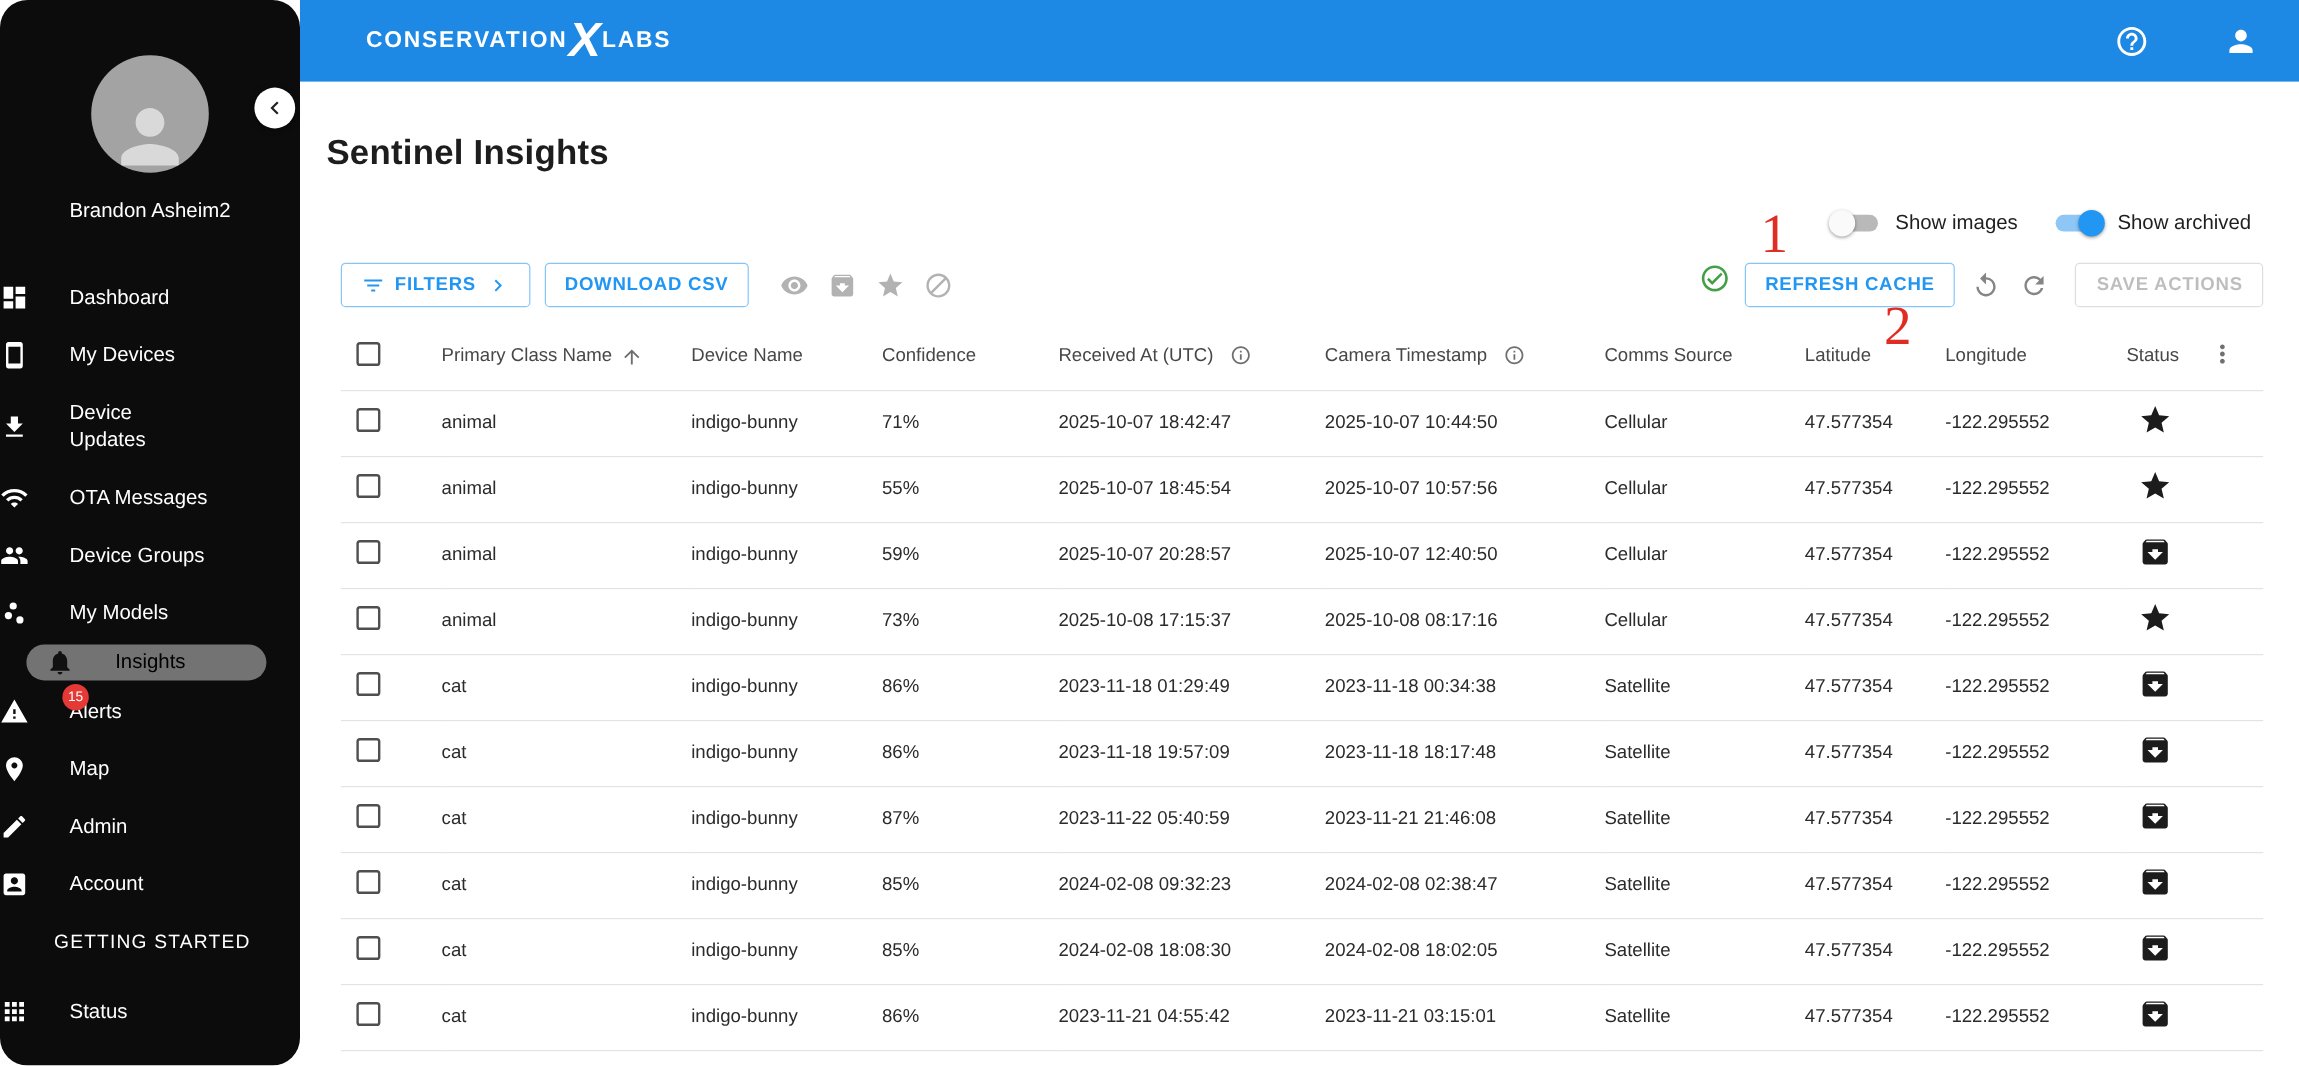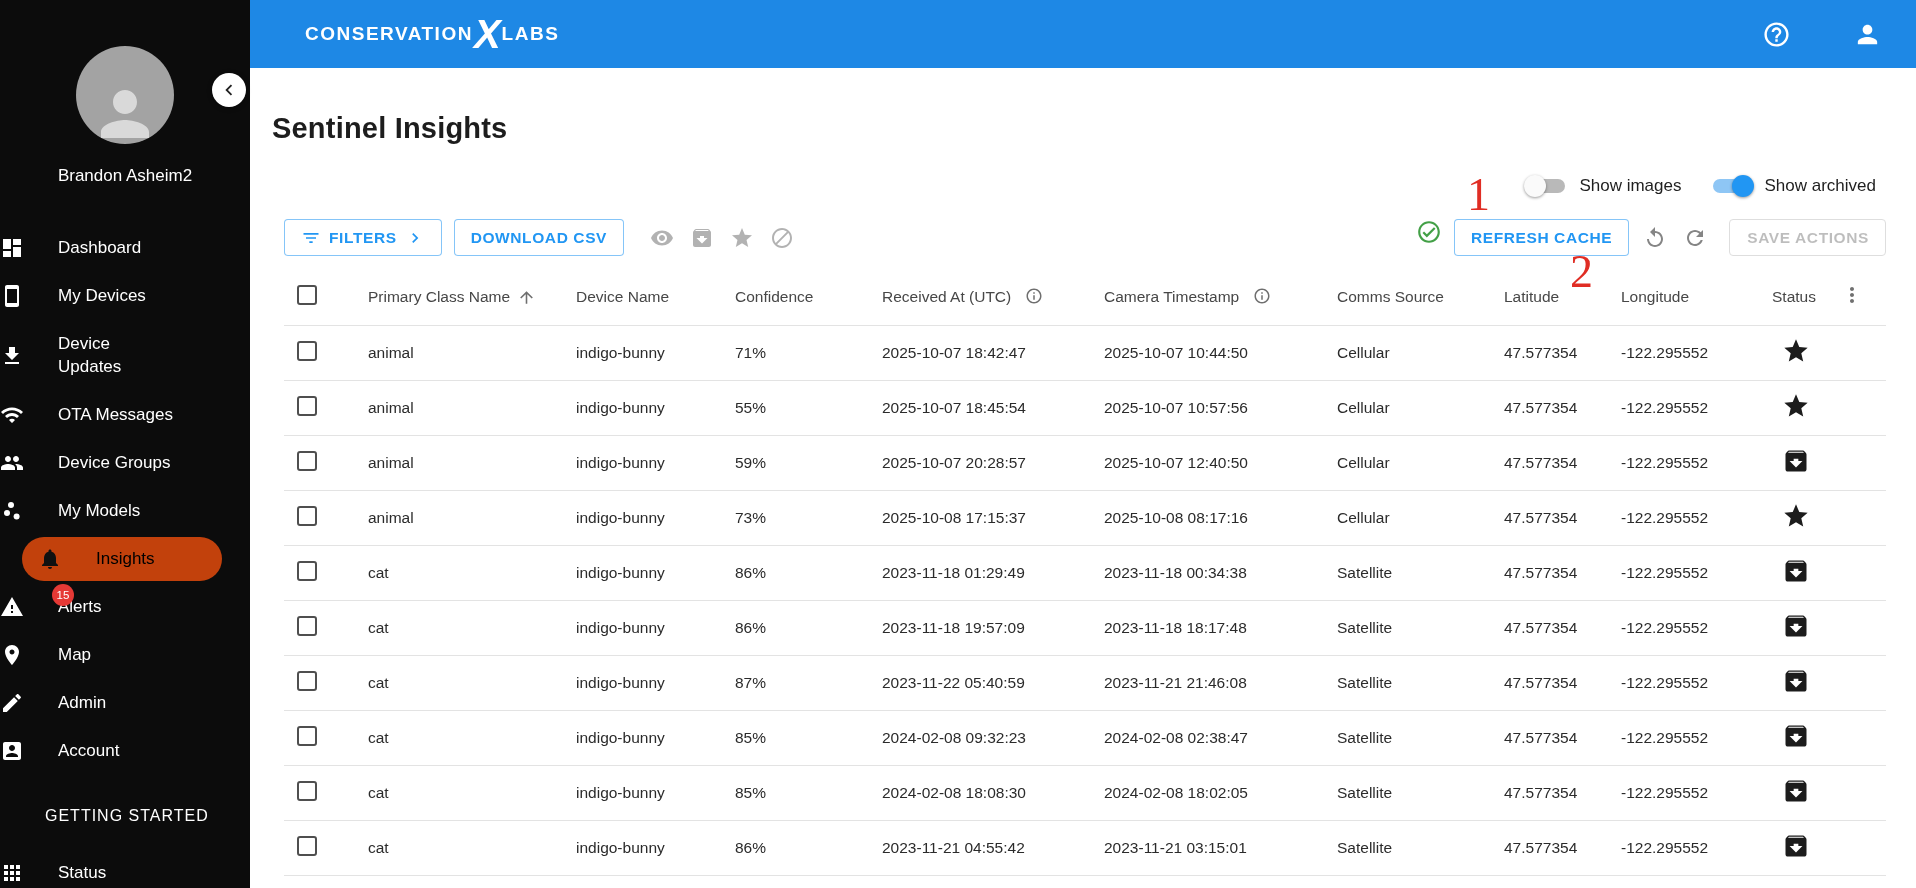--- a/index.html
+++ b/index.html
@@ -9,49 +9,49 @@
     font-family: "Liberation Sans", sans-serif; background: #fff;
   }
   svg { display: block; }
   button { font-family: inherit; }
 
   .app { display: flex; width: 100%; height: 100%; }
 
   
   .sidebar {
     flex: 0 0 250px; width: 250px; height: 888px; background: #0c0c0c;
-    color: #fff; position: relative; z-index: 5;
+    color: #fff; position: relative; z-index: 5; border-radius: 23px;
   }
   .avatar {
     width: 98px; height: 98px; border-radius: 50%; background: #a3a3a3;
     margin: 46px auto 0; overflow: hidden; display: flex; align-items: flex-end; justify-content: center;
   }
   .avatar svg { width: 72px; height: 72px; fill: #d9d9d9; margin-bottom: -6px; }
   .username { text-align: center; margin-top: 22px; font-size: 17px; color: #fff; }
   .menu { margin-top: 38px; display: flex; flex-direction: column; }
   .menu-item {
     display: flex; align-items: center; height: 48px; 
     cursor: pointer; position: relative; color: #fff;
   }
   .menu-item.multiline { height: 71px; }
   .mi-icon { width: 24px; height: 24px; flex: 0 0 24px; margin-right: 34px; }
   .mi-icon svg { width: 24px; height: 24px; fill: #fff; }
   .mi-label { font-size: 17px; line-height: 1.35; white-space: nowrap; }
   .menu-item.multiline .mi-label { white-space: normal; max-width: 82px; }
   .menu-item.active {
-    background: #c2410c; color: #000; height: 44px; margin: 2px 28px 2px 22px;
+    background: #737373; color: #000; height: 30px; margin: 2px 28px 2px 22px;
     padding-left: 16px; border-radius: 22px;
   }
   .menu-item.active .mi-icon svg { fill: #111; }
   .mi-badge {
     position: absolute; left: 52px; top: 1px; min-width: 22px; height: 22px; padding: 0 4px;
     background: #e53935; color: #fff; border-radius: 11px; font-size: 11.5px;
     display: flex; align-items: center; justify-content: center;
   }
-  .section-header { margin: 32px 0 0 45px; font-size: 16px; letter-spacing: 1px; color: #fff; }
+  .section-header { margin: 16px 0 0 45px; font-size: 16px; letter-spacing: 1px; color: #fff; }
   .bottom-menu { margin-top: 24px; }
   .collapse-btn {
     position: absolute; left: 212px; top: 73px; width: 34px; height: 34px; border-radius: 50%;
     background: #fff; border: none; box-shadow: 0 1px 5px rgba(0,0,0,0.45);
     display: flex; align-items: center; justify-content: center; cursor: pointer; z-index: 10;
   }
   .collapse-btn svg { width: 24px; height: 24px; fill: #222; }
 
   
   .main { flex: 1; display: flex; flex-direction: column; position: relative; min-width: 0; }

